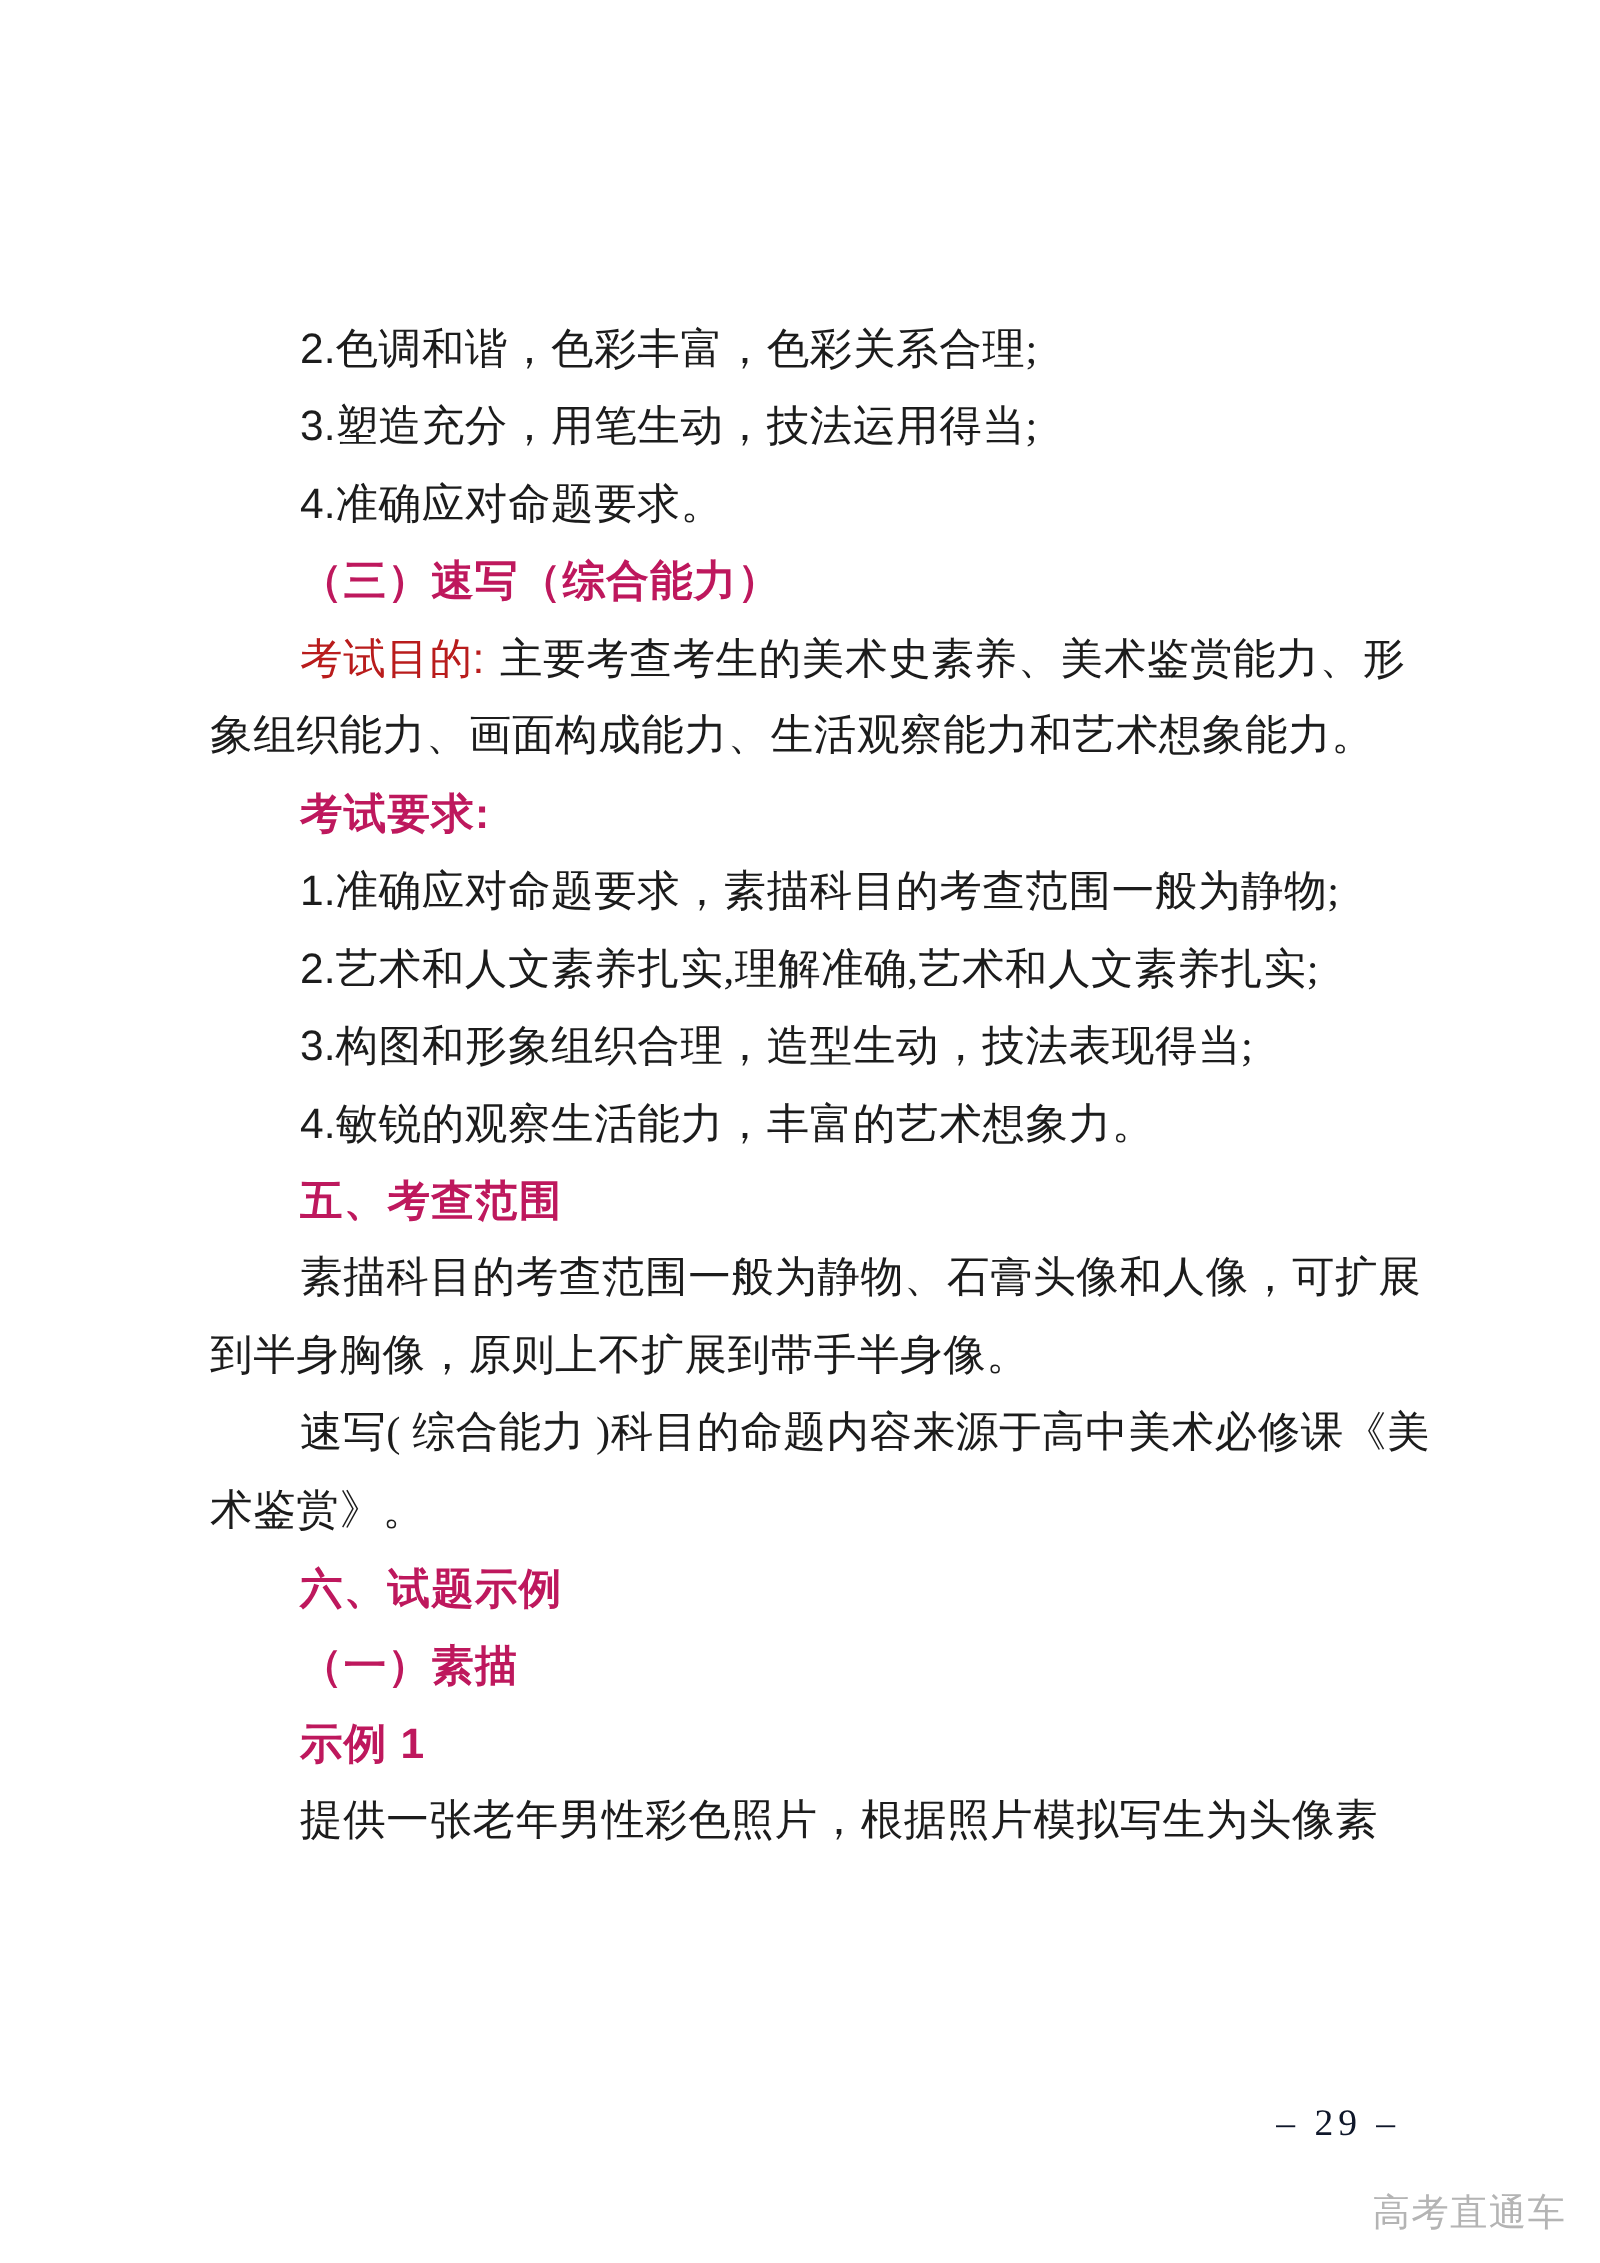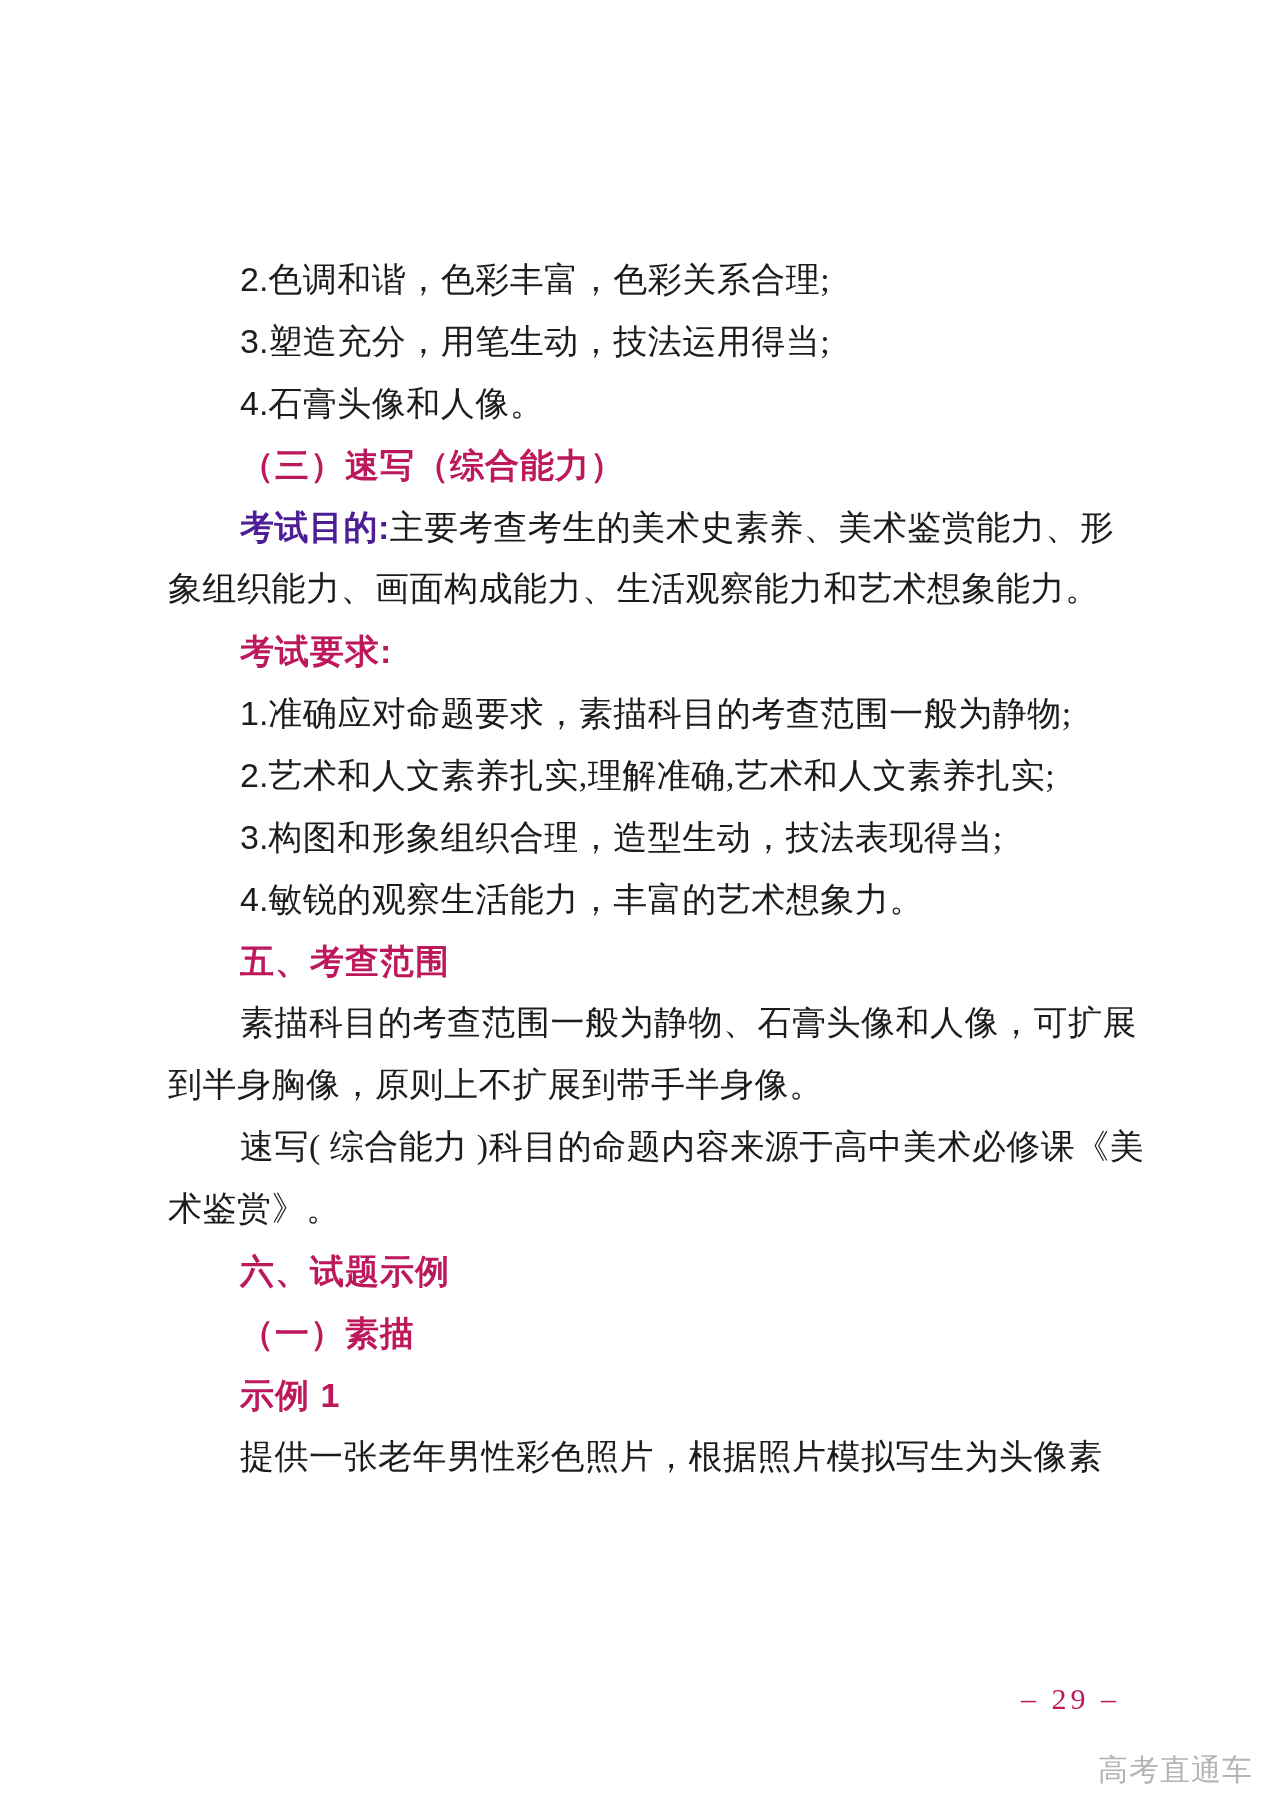--- a/index.html
+++ b/index.html
@@ -36,31 +36,32 @@
     font-weight: 700;
     font-family: "Liberation Sans", "DejaVu Sans", sans-serif;
     color: #be185d;
     letter-spacing: 1px;
   }
   .num {
     font-family: "Liberation Sans", "DejaVu Sans", sans-serif;
     letter-spacing: 0;
   }
   .label {
-    font-weight: 700;
+    font-weight: 400;
     font-family: "Liberation Sans", "DejaVu Sans", sans-serif;
-    color: #4c1d95;
+    color: #b91c1c;
+    margin-right: 12px;
   }
   .page-number {
     position: absolute;
     top: 1682px;
     right: 160px;
     font-size: 30px;
     letter-spacing: 4px;
-    color: #be185d;
+    color: #0f172a;
     font-family: "Liberation Serif", "DejaVu Serif", serif;
   }
   .watermark {
     position: absolute;
     top: 1750px;
     right: 27px;
     font-size: 30px;
     color: #b4b4b4;
     font-family: "Liberation Sans", "DejaVu Sans", sans-serif;
     letter-spacing: 1px;
@@ -70,21 +71,21 @@
 <body>
 
 <div class="page">
 
   <div class="content">
 
     <div class="line indent"><span class="num">2.</span><span>色调和谐，色彩丰富，色彩关系合理;</span></div>
 
     <div class="line indent"><span class="num">3.</span><span>塑造充分，用笔生动，技法运用得当;</span></div>
 
-    <div class="line indent"><span class="num">4.</span><span>石膏头像和人像。</span></div>
+    <div class="line indent"><span class="num">4.</span><span>准确应对命题要求。</span></div>
 
     <div class="line indent heading"><span>（三）速写（综合能力）</span></div>
 
     <div class="line indent"><span class="label">考试目的:</span><span>主要考查考生的美术史素养、美术鉴赏能力、形</span></div>
 
     <div class="line"><span>象组织能力、画面构成能力、生活观察能力和艺术想象能力。</span></div>
 
     <div class="line indent heading"><span>考试要求:</span></div>
 
     <div class="line indent"><span class="num">1.</span><span>准确应对命题要求，素描科目的考查范围一般为静物;</span></div>

